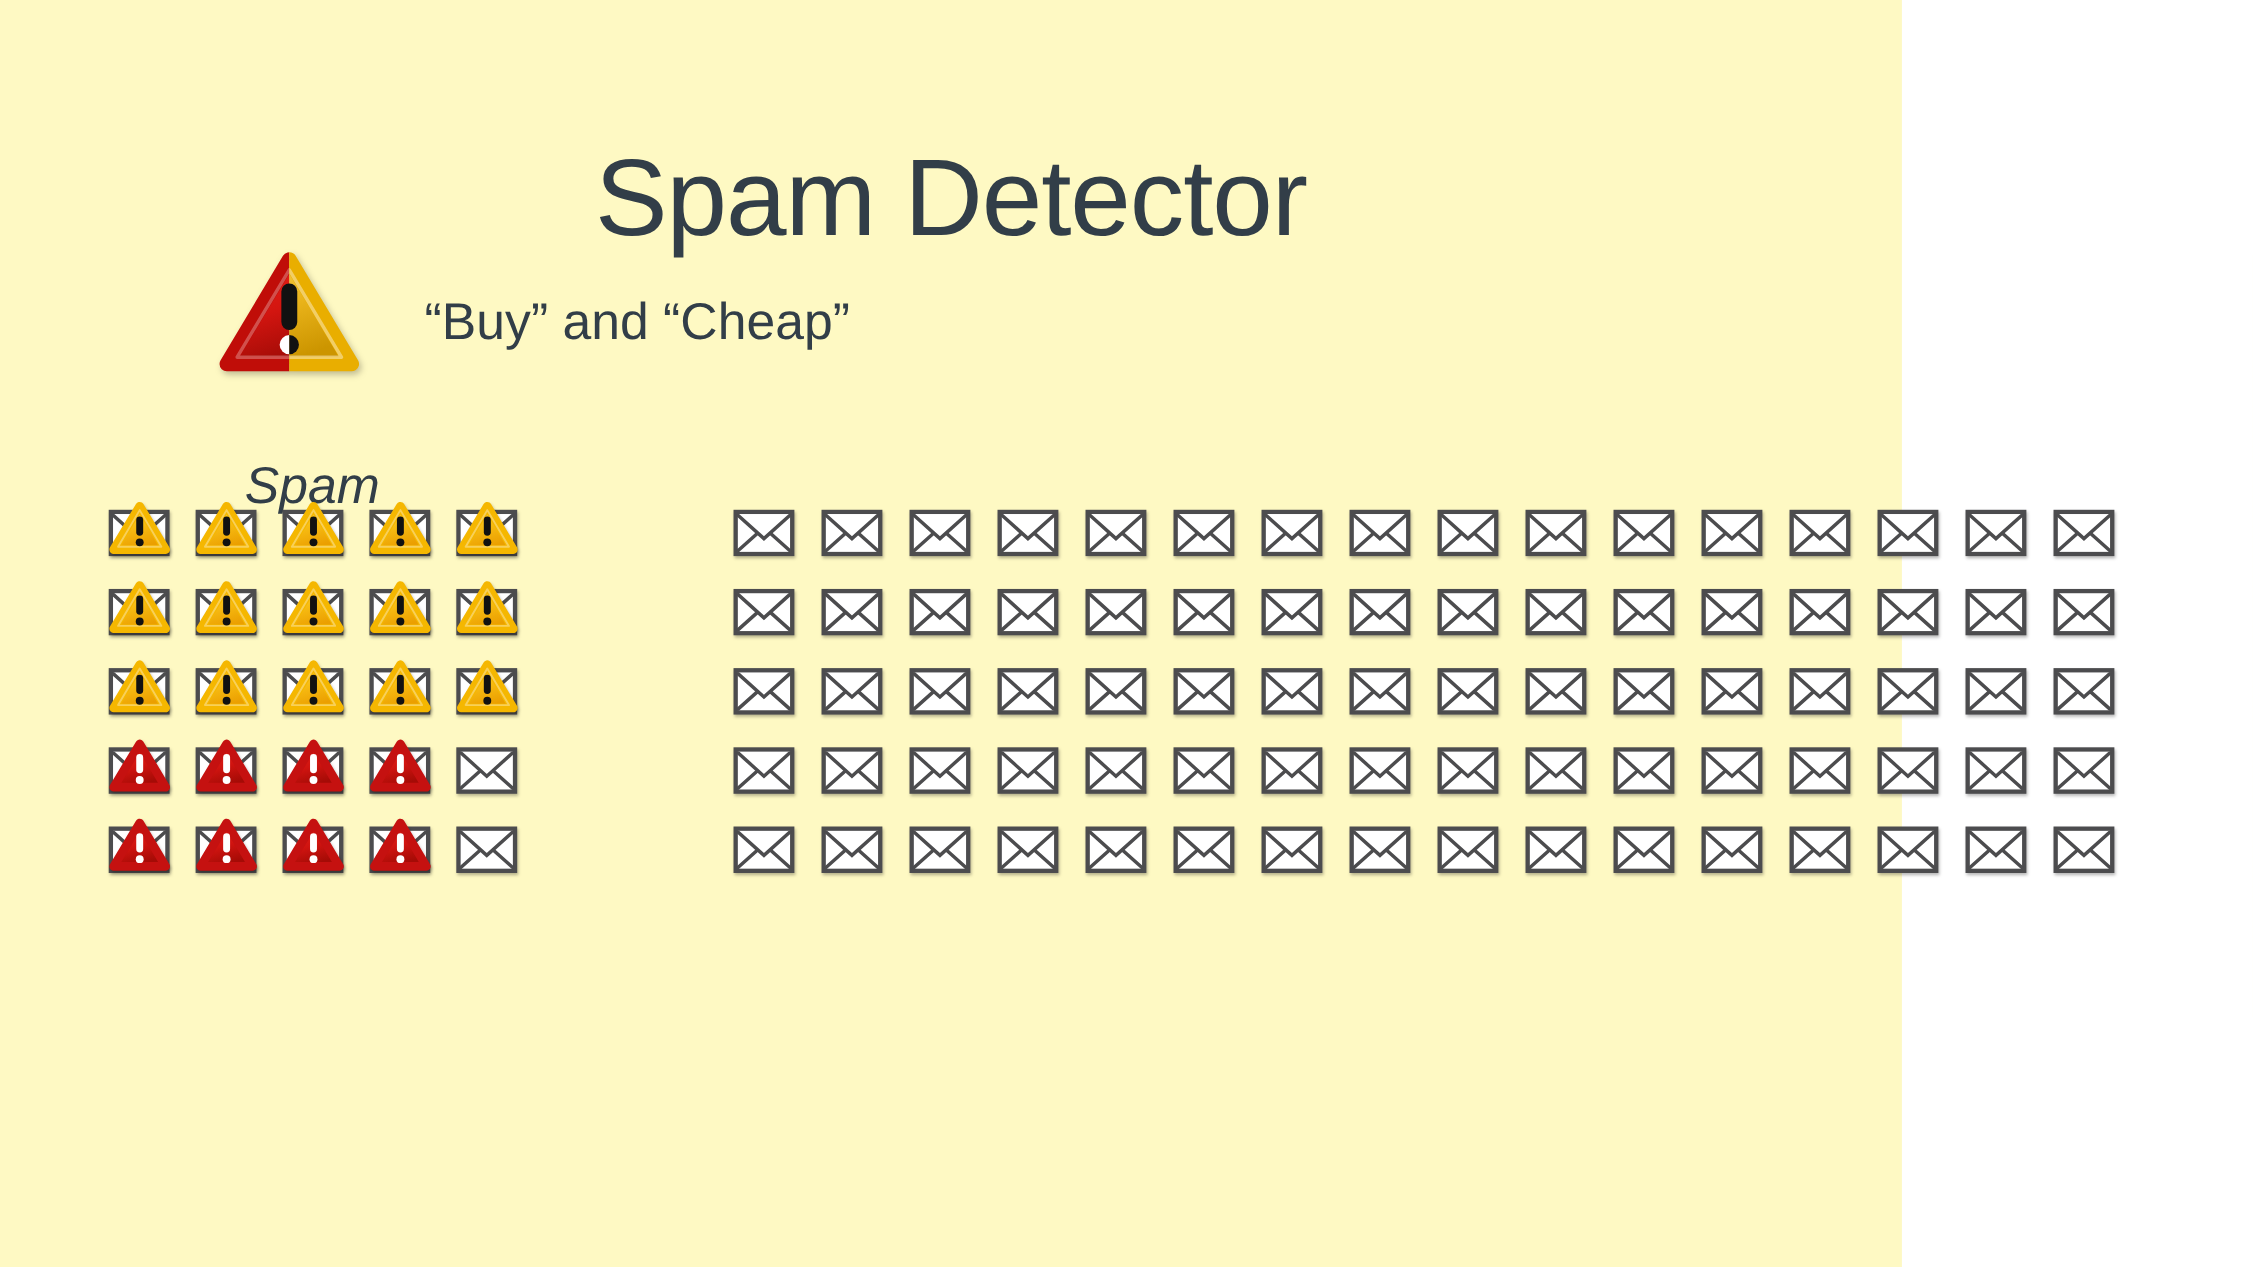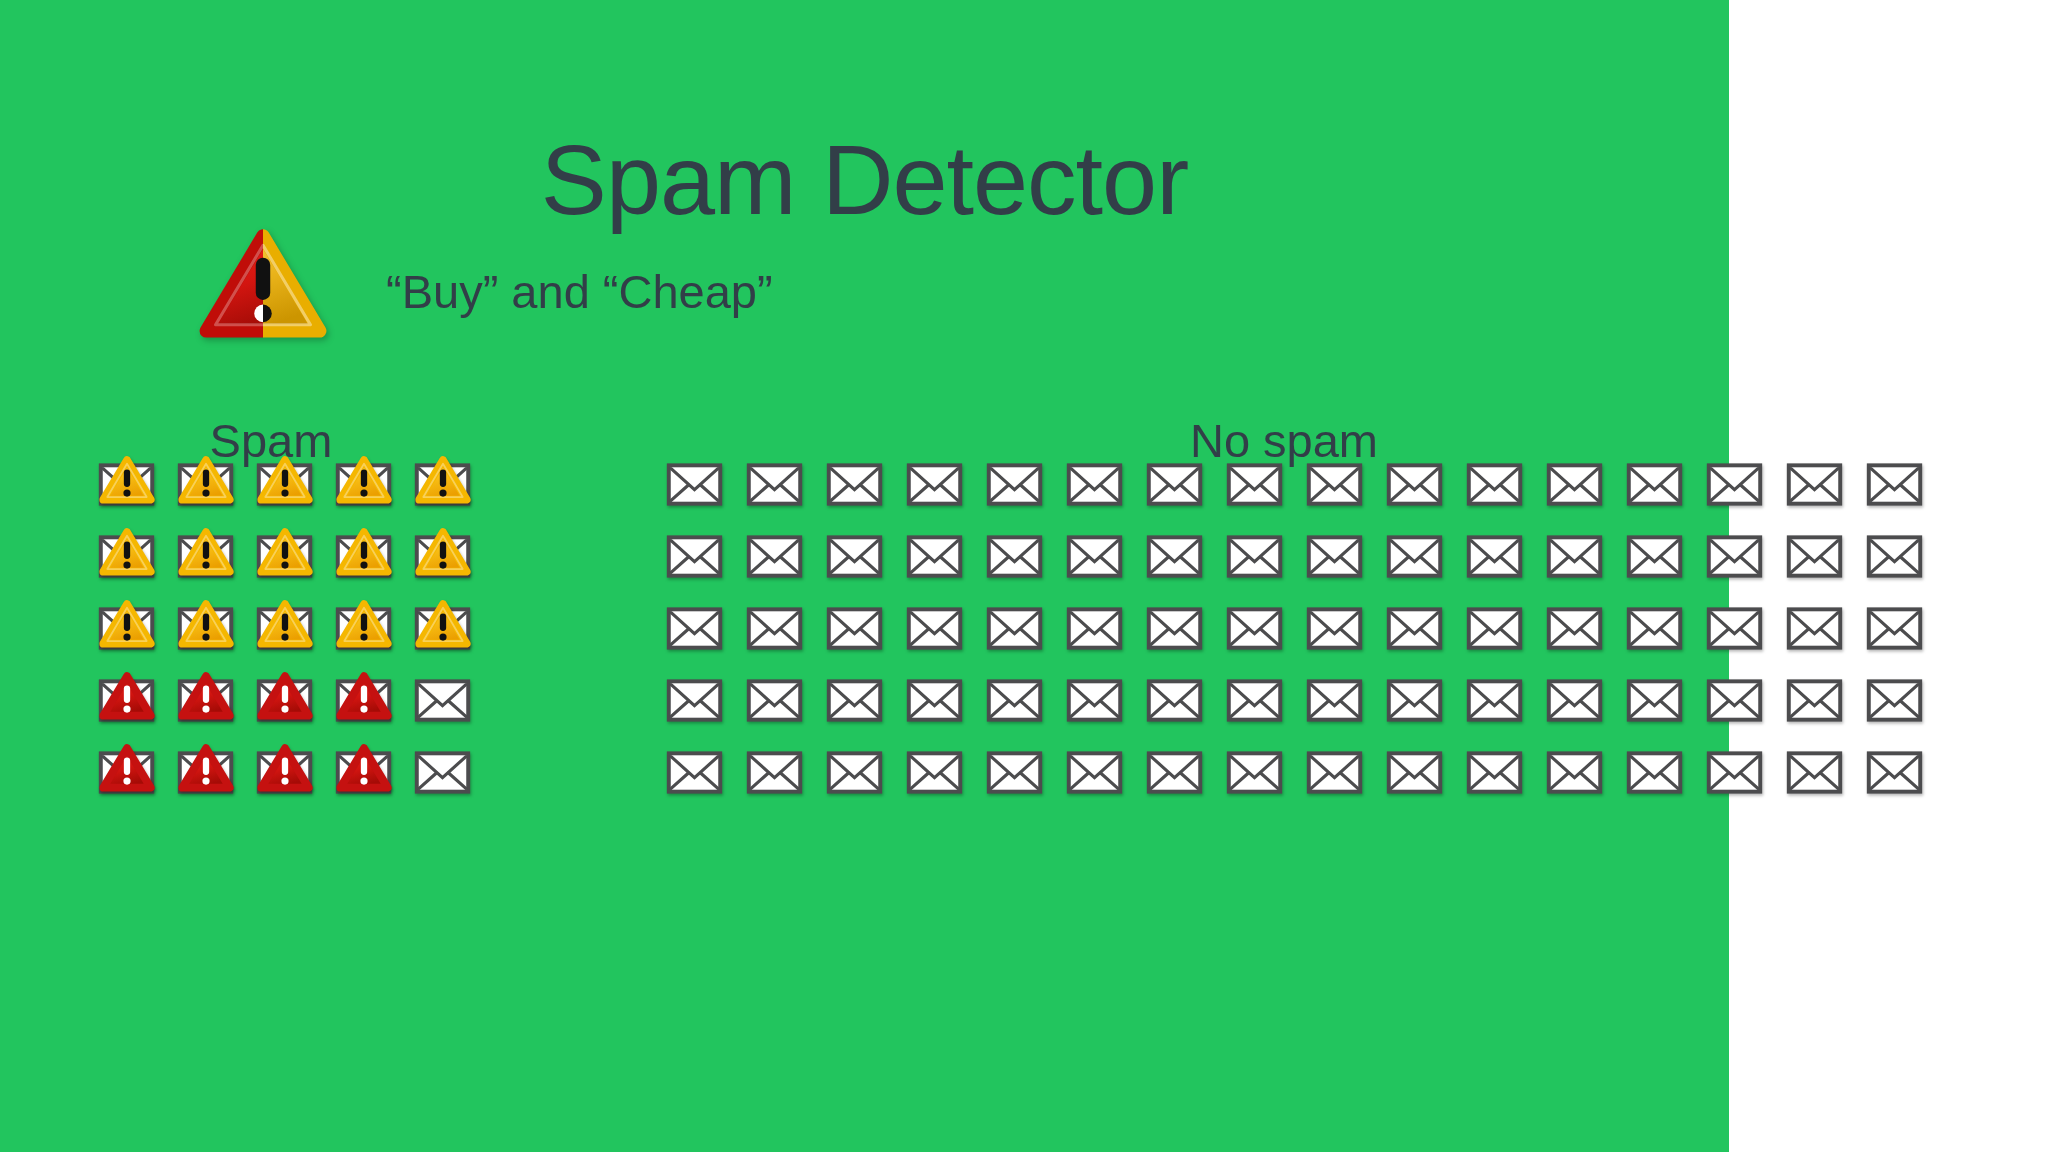--- a/index.html
+++ b/index.html
@@ -3,21 +3,21 @@
 <meta charset="utf-8">
 <style>
   html, body {
     margin: 0; padding: 0;
     width: 2048px; height: 1152px;
     background: #ffffff;
     overflow: hidden;
     font-family: "Liberation Sans", sans-serif;
     color: #323e48;
   }
-  .slide { position: relative; width: 1729px; height: 1152px; background: #22c55e; }
+  .slide { position: relative; width: 1729px; height: 1152px; background: #fef9c3; }
 
   .title {
     position: absolute; top: 58px; left: 0; right: 0;
     text-align: center;
     font-size: 99px; line-height: 112px; font-weight: 400;
     letter-spacing: -1px;
     color: #323e48;
   }
 
   .rule-icon { position: absolute; left: 197px; top: 224px; width: 132px; height: 121px;
@@ -27,21 +27,21 @@
     position: absolute; left: 386px; top: 263px;
     font-size: 47px; line-height: 58px; font-weight: 400;
     color: #323e48; white-space: nowrap;
   }
 
   .group-heading {
     position: absolute; top: 374px;
     font-size: 47px; line-height: 56px; font-weight: 400;
     text-align: center; color: #323e48;
   }
-  .heading-spam   { left: 84px;  width: 374px; }
+  .heading-spam   { left: 97px;  width: 374px; font-style: italic; }
   .heading-nospam { left: 1082px; width: 404px; }
 
   .email-grid { position: absolute; display: grid; }
   .spam-grid   { left: 98px;  top: 463px; grid-template-columns: repeat(5, 57px);  gap: 29px 22px; }
   .nospam-grid { left: 666px; top: 463px; grid-template-columns: repeat(16, 57px); gap: 29px 23px; }
 
   .cell { position: relative; width: 57px; height: 43px; }
   .cell svg.env {
     position: absolute; left: 0; top: 0; width: 57px; height: 43px;
     filter: drop-shadow(1.5px 2.5px 1.5px rgba(0,0,0,0.28));
@@ -86,21 +86,20 @@
       <path d="M64 20 L110 97 L18 97 Z" fill="none" stroke="rgba(255,255,255,0.4)" stroke-width="3" stroke-linejoin="round"></path>
     </g>
     <rect x="57" y="32" width="14" height="41" rx="7" fill="#111111"></rect>
     <circle cx="64" cy="86" r="8.5" fill="#ffffff" clip-path="url(#clipL)"></circle>
     <circle cx="64" cy="86" r="8.5" fill="#111111" clip-path="url(#clipR)"></circle>
   </svg>
 
   <div class="rule-label">“Buy” and “Cheap”</div>
 
   <h2 class="group-heading heading-spam">Spam</h2>
-  <h2 class="group-heading heading-nospam">No spam</h2>
 
   <div class="email-grid spam-grid">
       <div class="cell">
   <svg class="env" viewBox="0 0 60 46" aria-hidden="true">
     <rect x="2.5" y="2.5" width="55" height="41" fill="#ffffff" stroke="#4c4c4e" stroke-width="4.2"></rect>
     <path d="M5 6 L30 28.5 L55 6" fill="none" stroke="#4c4c4e" stroke-width="3.4" stroke-linecap="round"></path>
     <path d="M5 40 L23.5 23.5 M55 40 L36.5 23.5" fill="none" stroke="#4c4c4e" stroke-width="3.4" stroke-linecap="round"></path>
   </svg>
 
   <svg class="warn" viewBox="0 0 64 60" aria-hidden="true">

